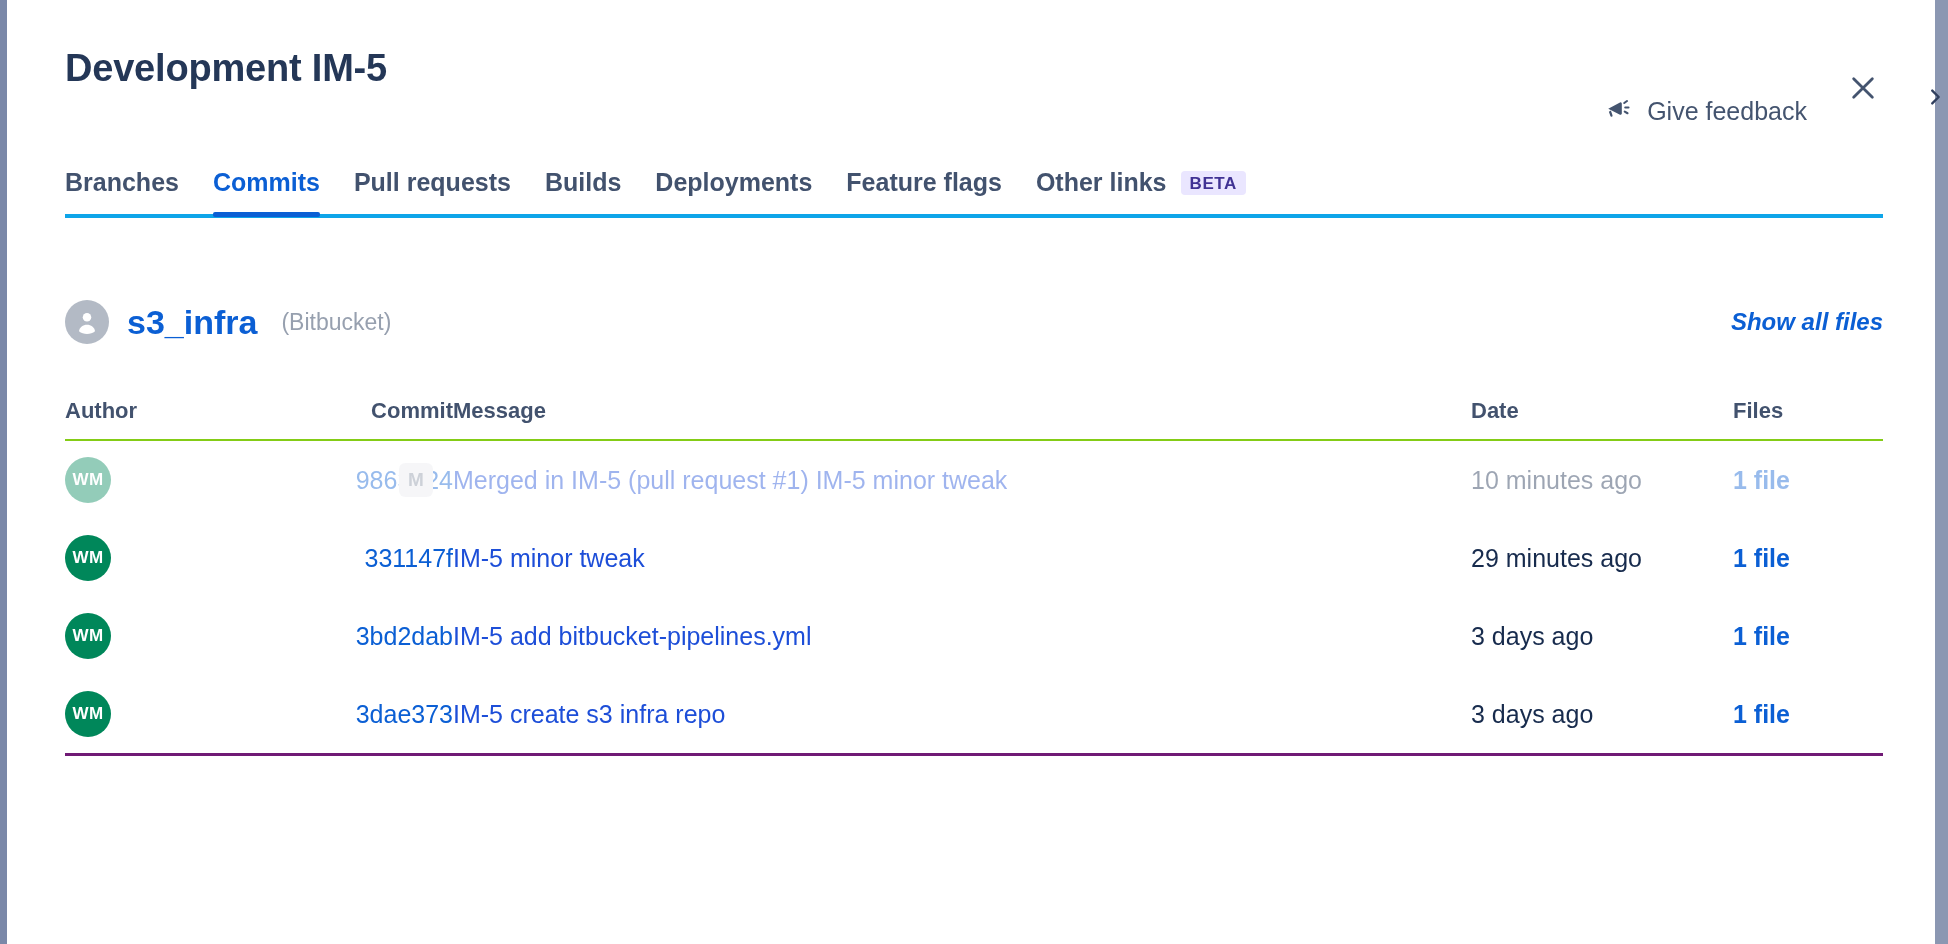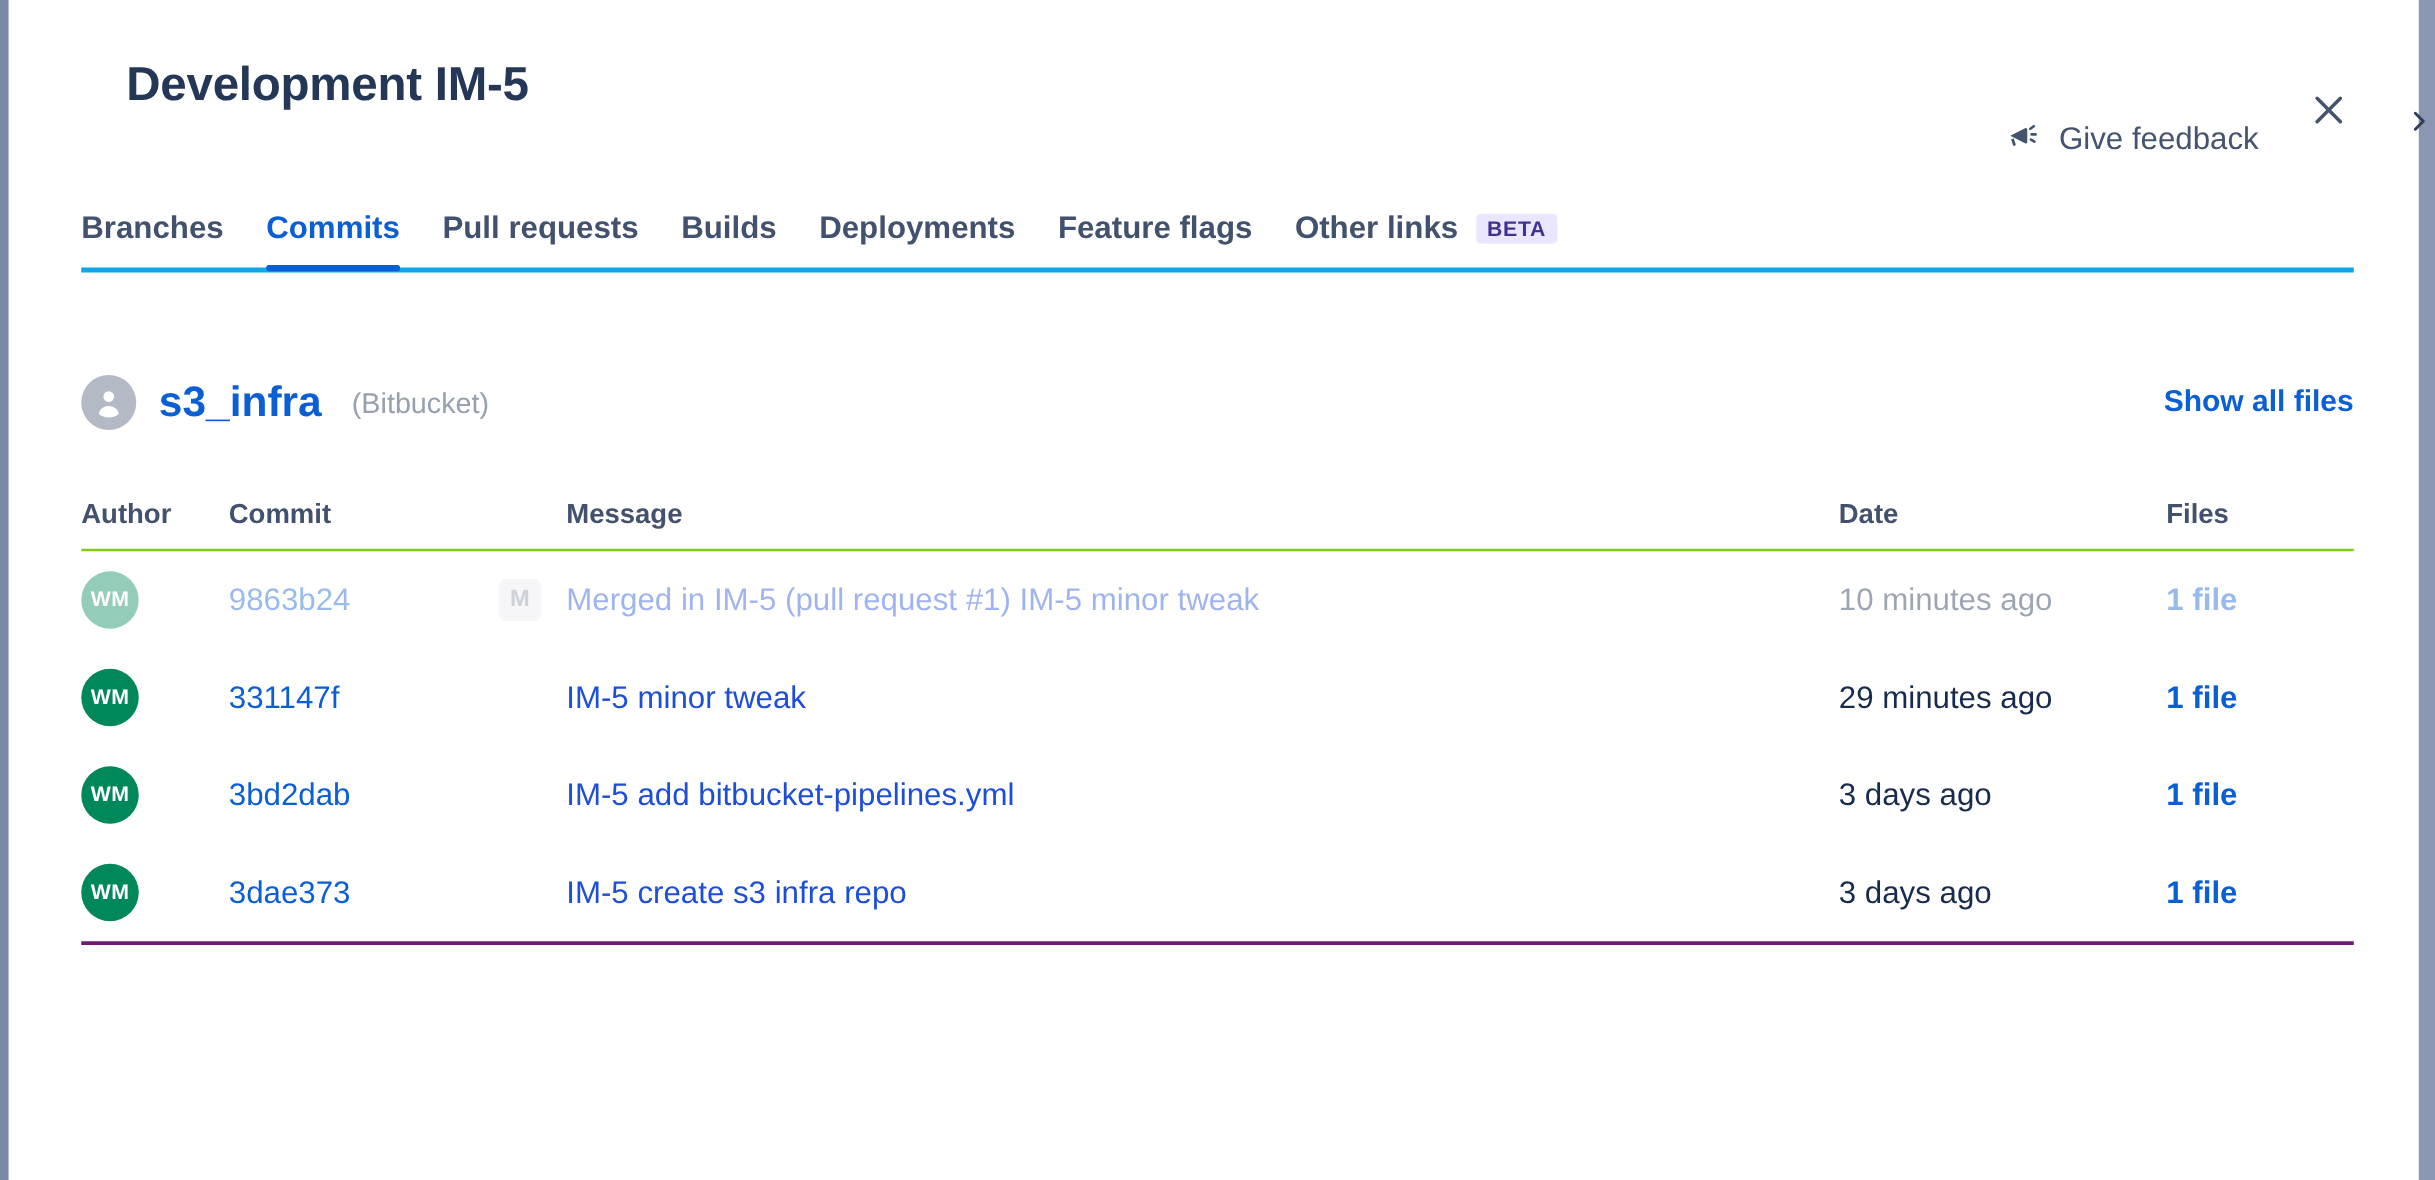--- a/index.html
+++ b/index.html
@@ -64,21 +64,20 @@
   }
   .title {
     position: absolute;
     left: 58px;
     top: 46px;
     font-size: 38px;
     font-weight: bold;
     color: #243757;
     letter-spacing: -0.2px;
     line-height: 1.2;
-    margin-left: 36px;
   }
   .header-actions {
     position: absolute;
     right: 52px;
     top: 48px;
     display: flex;
     align-items: center;
     gap: 34px;
   }
   .feedback-btn {
@@ -200,20 +199,21 @@
     color: #97a0af;
     margin-left: 6px;
   }
   .show-all {
     margin-left: auto;
     font-size: 24px;
     font-weight: bold;
     color: #0b5fd4;
     cursor: pointer;
     text-decoration: none;
+    font-style: italic;
   }
 
   
   .table {
     position: absolute;
     left: 58px;
     top: 398px;
     width: 1818px;
   }
   .t-row {
@@ -230,21 +230,21 @@
     font-weight: bold;
     color: #42526e;
   }
   .t-body .t-row {
     height: 78px;
   }
   .t-body .t-row.faded { opacity: 0.42; }
   .t-body-end { border-bottom: 3px solid #701a75; }
 
   .c-author { width: 118px; flex: none; }
-  .c-commit { width: 270px; flex: none; }
+  .c-commit { width: 270px; flex: none; text-align: right; }
   .c-msg    { flex: 1 1 auto; min-width: 0; }
   .c-date   { width: 262px; flex: none; }
   .c-files  { width: 150px; flex: none; }
 
   .avatar {
     width: 46px; height: 46px;
     border-radius: 50%;
     background: #00875a;
     color: #ffffff;
     font-size: 17px;

